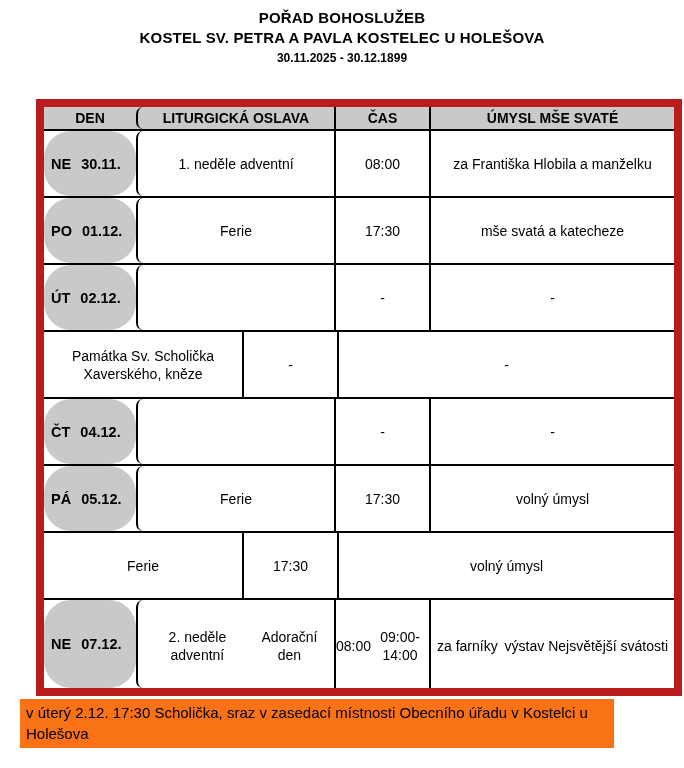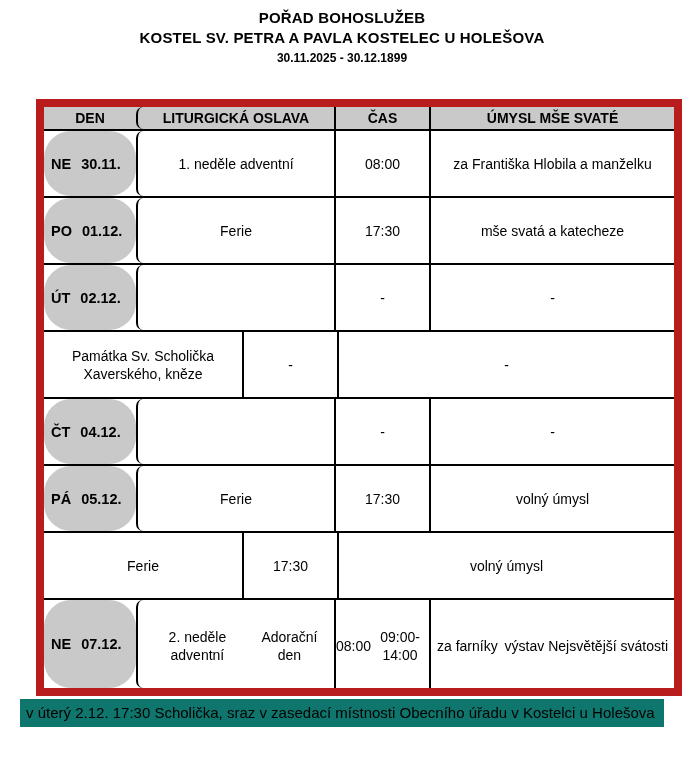--- a/index.html
+++ b/index.html
@@ -28,22 +28,22 @@
   .c4 { flex: 1 1 auto; padding: 0 6px; }
   .thead .cell { font-weight: bold; font-size: 14px; }
   .day { background: #c9c9c9; justify-content: flex-start; padding-left: 7px;
     font-weight: bold; font-size: 14.5px; gap: 10px; text-align: left; border-radius: 27px; }
   
   .trow.last .c2, .trow.last .c3, .trow.last .c4 {
     flex-direction: row; justify-content: space-between;
     padding-top: 8px; padding-bottom: 5px; }
 
   
-  .note { position: absolute; left: 20px; top: 699px; width: 644px;
-    background: #0f766e; font-size: 15px; line-height: 21px;
+  .note { position: absolute; left: 20px; top: 699px; width: 594px;
+    background: #f97316; font-size: 15px; line-height: 21px;
     padding: 3px 6px 4px 6px; text-align: left; }
 </style>
 </head>
 <body>
 
 <div class="page-header">
   <div class="title">POŘAD BOHOSLUŽEB</div>
   <div class="subtitle">KOSTEL SV. PETRA A PAVLA KOSTELEC U HOLEŠOVA</div>
   <div class="daterange">30.11.2025 - 30.12.1899</div>
 </div>

